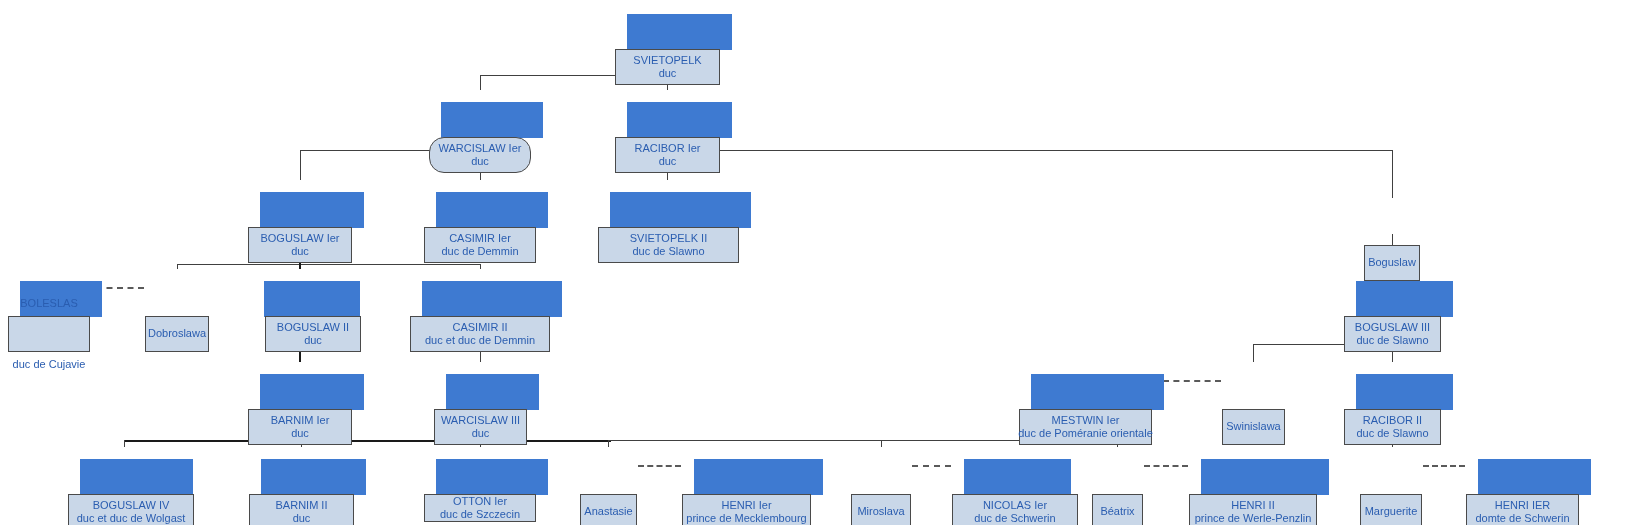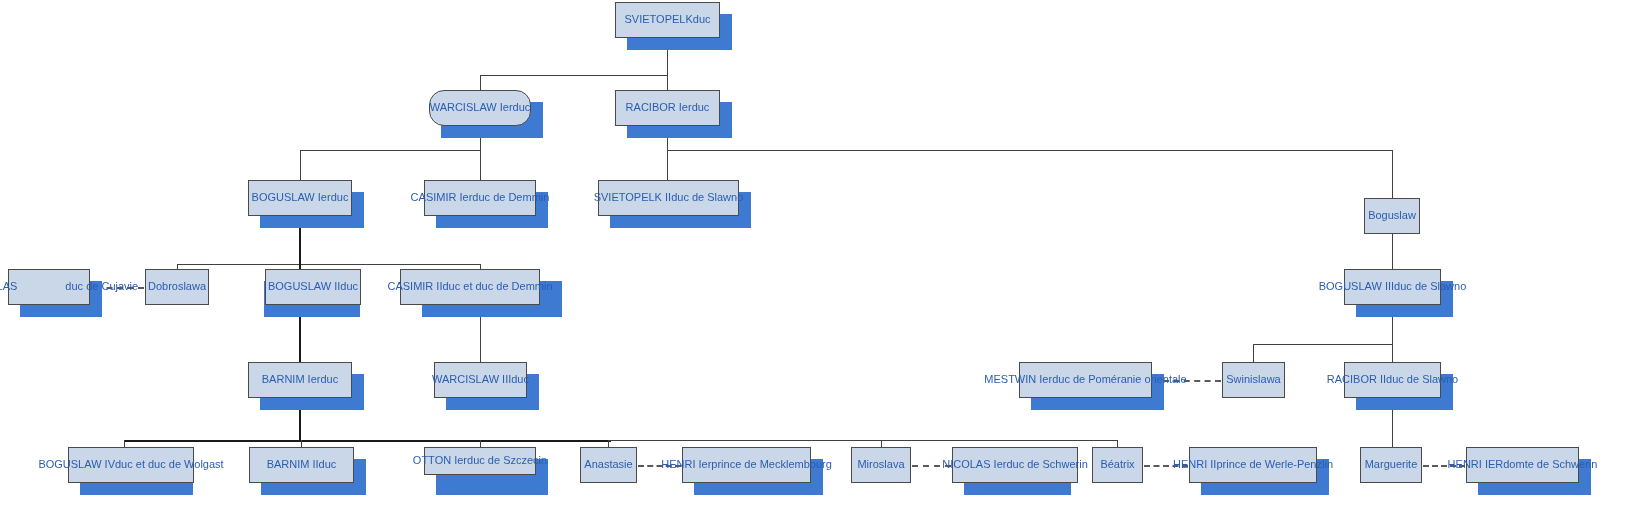--- a/index.html
+++ b/index.html
@@ -13,23 +13,23 @@
   .ln.thick{background:#1a1a1a;}
   .ln.h.thick{height:2px;}
   .ln.v.thick{width:2px;}
 
   
   .marr{position:absolute;height:0;border-top:2px dashed #5a5a5a;}
 
   
   .node{position:absolute;box-sizing:border-box;
         background:#c9d7e8;border:1px solid #4a4a4a;
-        color:#2a5db0;display:flex;flex-direction:row;
+        color:#2a5db0;display:flex;flex-direction:column;
         align-items:center;justify-content:center;
-        font-size:11px;line-height:13.5px;text-align:center;z-index:5;}
+        font-size:11px;line-height:13.5px;text-align:center;z-index:5;margin-top:47px;}
   .node .l1{white-space:nowrap;}
   .node .l2{white-space:nowrap;}
   .shadow{position:absolute;background:#3e7ad1;z-index:2;}
 </style>
 </head>
 <body>
 
 <div id="canvas">
 
   <div class="ln v" style="left:667px;top:38px;height:37px;"></div>
@@ -117,21 +117,21 @@
       </div>
       <div class="node" style="left: 145px; top: 269px; width: 64px; height: 36px;">
         <div class="l1">Dobroslawa</div>
       </div>
       <div class="shadow" style="left: 264px; top: 281px; width: 96px; height: 36px;"></div>
       <div class="node" style="left: 265px; top: 269px; width: 96px; height: 36px;">
         <div class="l1">BOGUSLAW II</div>
         <div class="l2">duc</div>
       </div>
       <div class="shadow" style="left: 422px; top: 281px; width: 140px; height: 36px;"></div>
-      <div class="node" style="left: 400px; top: 269px; width: 140px; height: 36px;">
+      <div class="node" style="left: 410px; top: 269px; width: 140px; height: 36px;">
         <div class="l1">CASIMIR II</div>
         <div class="l2">duc et duc de Demmin</div>
       </div>
       <div class="shadow" style="left: 1356px; top: 281px; width: 97px; height: 36px;"></div>
       <div class="node" style="left: 1344px; top: 269px; width: 97px; height: 36px;">
         <div class="l1">BOGUSLAW III</div>
         <div class="l2">duc de Slawno</div>
       </div>
       <div class="shadow" style="left: 260px; top: 374px; width: 104px; height: 36px;"></div>
       <div class="node" style="left: 248px; top: 362px; width: 104px; height: 36px;">

